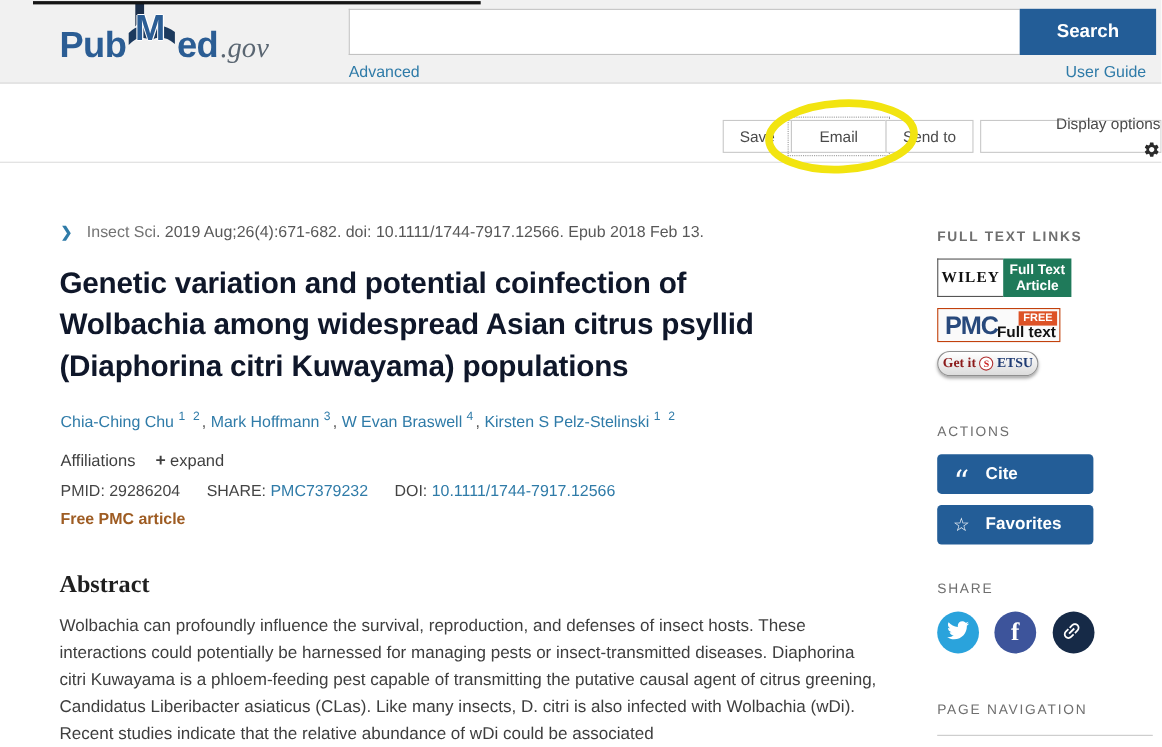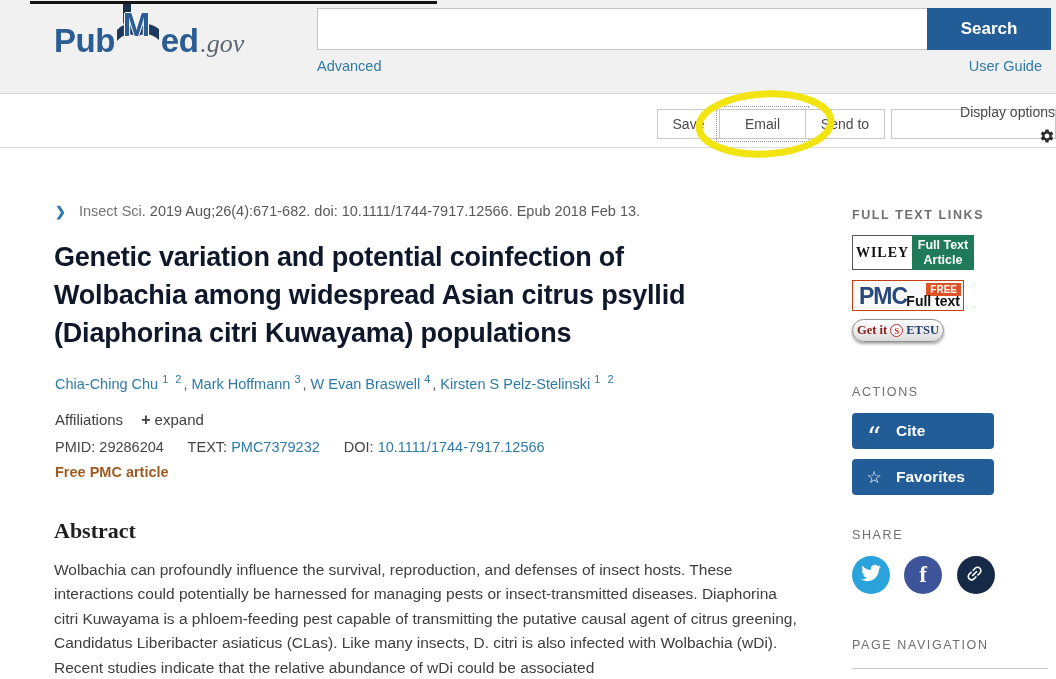--- a/index.html
+++ b/index.html
@@ -1,21 +1,21 @@
 <!DOCTYPE html>
 <html><head>
 <meta charset="utf-8">
 <style>
   * { margin:0; padding:0; box-sizing:border-box; }
   html,body { width:1056px; height:679px; overflow:hidden; background:#fff;
     font-family:"Liberation Sans", sans-serif; }
   .page { position:relative; width:1056px; height:679px; background:#fff; }
 
   
-  .header { position:absolute; left:0; top:0; width:1056px; height:94px;
+  .header { position:absolute; left:0; top:0; width:1056px; height:76px;
     background:#f1f1f1; border-bottom:1px solid #d7d7d7; }
   .top-artifact { position:absolute; left:30px; top:1px; width:407px; height:3px;
     background:#151515; z-index:6; }
   .logo { position:absolute; left:54px; top:12px; display:flex; align-items:baseline;
     cursor:pointer; }
   .logo-pub, .logo-ed { font-size:33px; font-weight:bold; color:#2b5d94; letter-spacing:-0.5px; }
   .logo-m-wrap { position:relative; width:46px; height:40px; display:inline-block; }
   .logo-m-wrap svg { position:absolute; left:-2px; top:-12px; }
   .logo-m { position:absolute; left:8px; top:-6px; font-size:33px; font-weight:bold;
     color:#2b5d94; text-shadow:-1px 0 #fff,1px 0 #fff,0 1px #fff,0 -1px #fff; }
@@ -179,21 +179,21 @@
 
   <div class="affiliations">
     <span>Affiliations</span>
     <span class="expand-btn">
       <span class="expand-plus">+</span><span>expand</span>
     </span>
   </div>
 
   <div class="ids-row">
     <span class="grp"><span>PMID:</span> <span>29286204</span></span>
-    <span class="grp"><span>TEXT:</span> <span class="id-link">PMC7379232</span></span>
+    <span class="grp"><span>SHARE:</span> <span class="id-link">PMC7379232</span></span>
     <span class="grp"><span>DOI:</span> <span class="id-link">10.1111/1744-7917.12566</span></span>
   </div>
 
   <div class="free-pmc">Free PMC article</div>
 
   <h2 class="abstract-h">Abstract</h2>
   <p class="abstract-p">Wolbachia can profoundly influence the survival, reproduction, and defenses of insect hosts. These interactions could potentially be harnessed for managing pests or insect-transmitted diseases. Diaphorina citri Kuwayama is a phloem-feeding pest capable of transmitting the putative causal agent of citrus greening, Candidatus Liberibacter asiaticus (CLas). Like many insects, D. citri is also infected with Wolbachia (wDi). Recent studies indicate that the relative abundance of wDi could be associated</p>
 
   <div class="sb-h" style="top:208px;font-weight:bold;">FULL TEXT LINKS</div>
 

